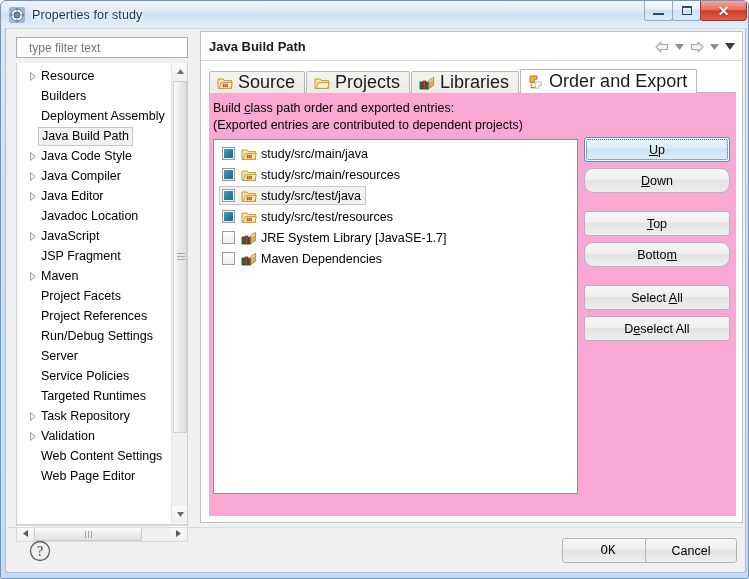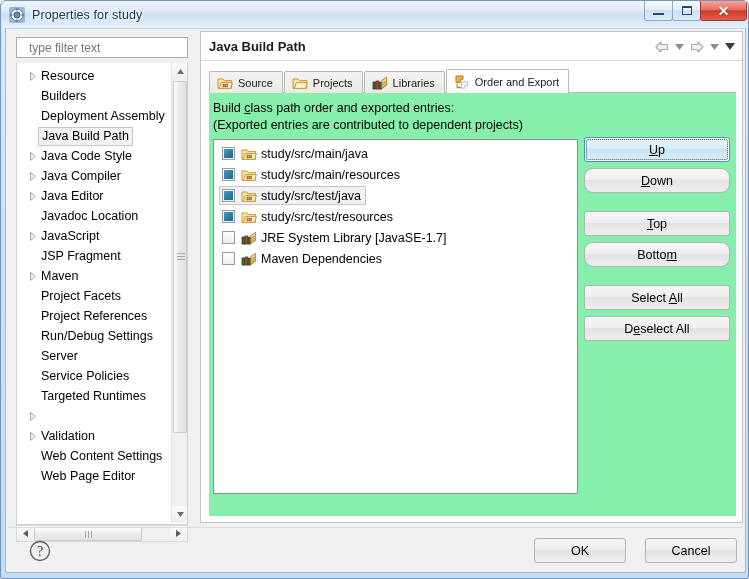--- a/index.html
+++ b/index.html
@@ -212,41 +212,41 @@
   
   #tabs {
     position: absolute; left: 8px; top: 37px;
     height: 24px; display: flex; align-items: flex-end;
     z-index: 3;
   }
   .tab {
     height: 22px;
     display: flex; align-items: center; gap: 5px;
     padding: 0 9px 0 7px;
-    font-size: 11px; color: #1a1a1a;
+    font-size: 18px; color: #1a1a1a;
     background: linear-gradient(to bottom,#f3f3f0 0%, #eceae4 100%);
     border: 1px solid #b9b9b3;
     border-bottom: none;
     margin-right: 1px;
     border-radius: 2px 2px 0 0;
     position: relative;
   }
   .tab.active {
     height: 24px;
     background: #ffffff;
     border-color: #b9b9b3;
     z-index: 4;
   }
   .tab-icon { width: 16px; height: 16px; flex:0 0 16px; display:block; }
 
   
   #tab-body {
     position: absolute; left: 8px; top: 60px;
     width: 527px; height: 424px;
-    background: #86efac;
+    background: #f9a8d4;
     border-top: 1px solid #b9b9b3;
   }
   #desc1 {
     position: absolute; left: 4px; top: 8px;
     font-size: 12.5px; color: #000;
   }
   #desc2 {
     position: absolute; left: 4px; top: 25px;
     font-size: 12.5px; color: #000;
   }
@@ -332,21 +332,21 @@
   }
   #ok-btn, #cancel-btn {
     position: absolute; top: 10px;
     width: 92px; height: 25px;
     display:flex; align-items:center; justify-content:center;
     font-size: 12.5px; color: #000;
     background: linear-gradient(to bottom,#f6f6f6 0%, #efefef 45%, #e3e3e3 50%, #eeeeee 100%);
     border: 1px solid #b4b4b4;
     border-radius: 3px;
   }
-  #ok-btn { left: 526px; }
+  #ok-btn { left: 554px; font-family: Liberation Mono, monospace; }
   #cancel-btn { left: 637px; }
 </style>
 </head>
 <body>
 
 <div id="window">
 
   <div id="titlebar">
     <span id="title-icon">
       <svg width="16" height="16" viewBox="0 0 16 16">
@@ -474,20 +474,21 @@
             <div class="tree-item">
               <span class="tree-arrow"></span>
               <span class="tree-label">Targeted Runtimes</span>
             </div>
             <div class="tree-item">
               <span class="tree-arrow has">
                 <svg width="6" height="9" viewBox="0 0 6 9">
                   <path d="M0.6 0.6 L5.2 4.5 L0.6 8.4 Z" fill="none" stroke="#9a9a9a" stroke-width="1"></path>
                 </svg>
               </span>
+              <span class="tree-label">Task Repository</span>
             </div>
             <div class="tree-item">
               <span class="tree-arrow has">
                 <svg width="6" height="9" viewBox="0 0 6 9">
                   <path d="M0.6 0.6 L5.2 4.5 L0.6 8.4 Z" fill="none" stroke="#9a9a9a" stroke-width="1"></path>
                 </svg>
               </span>
               <span class="tree-label">Validation</span>
             </div>
             <div class="tree-item">

